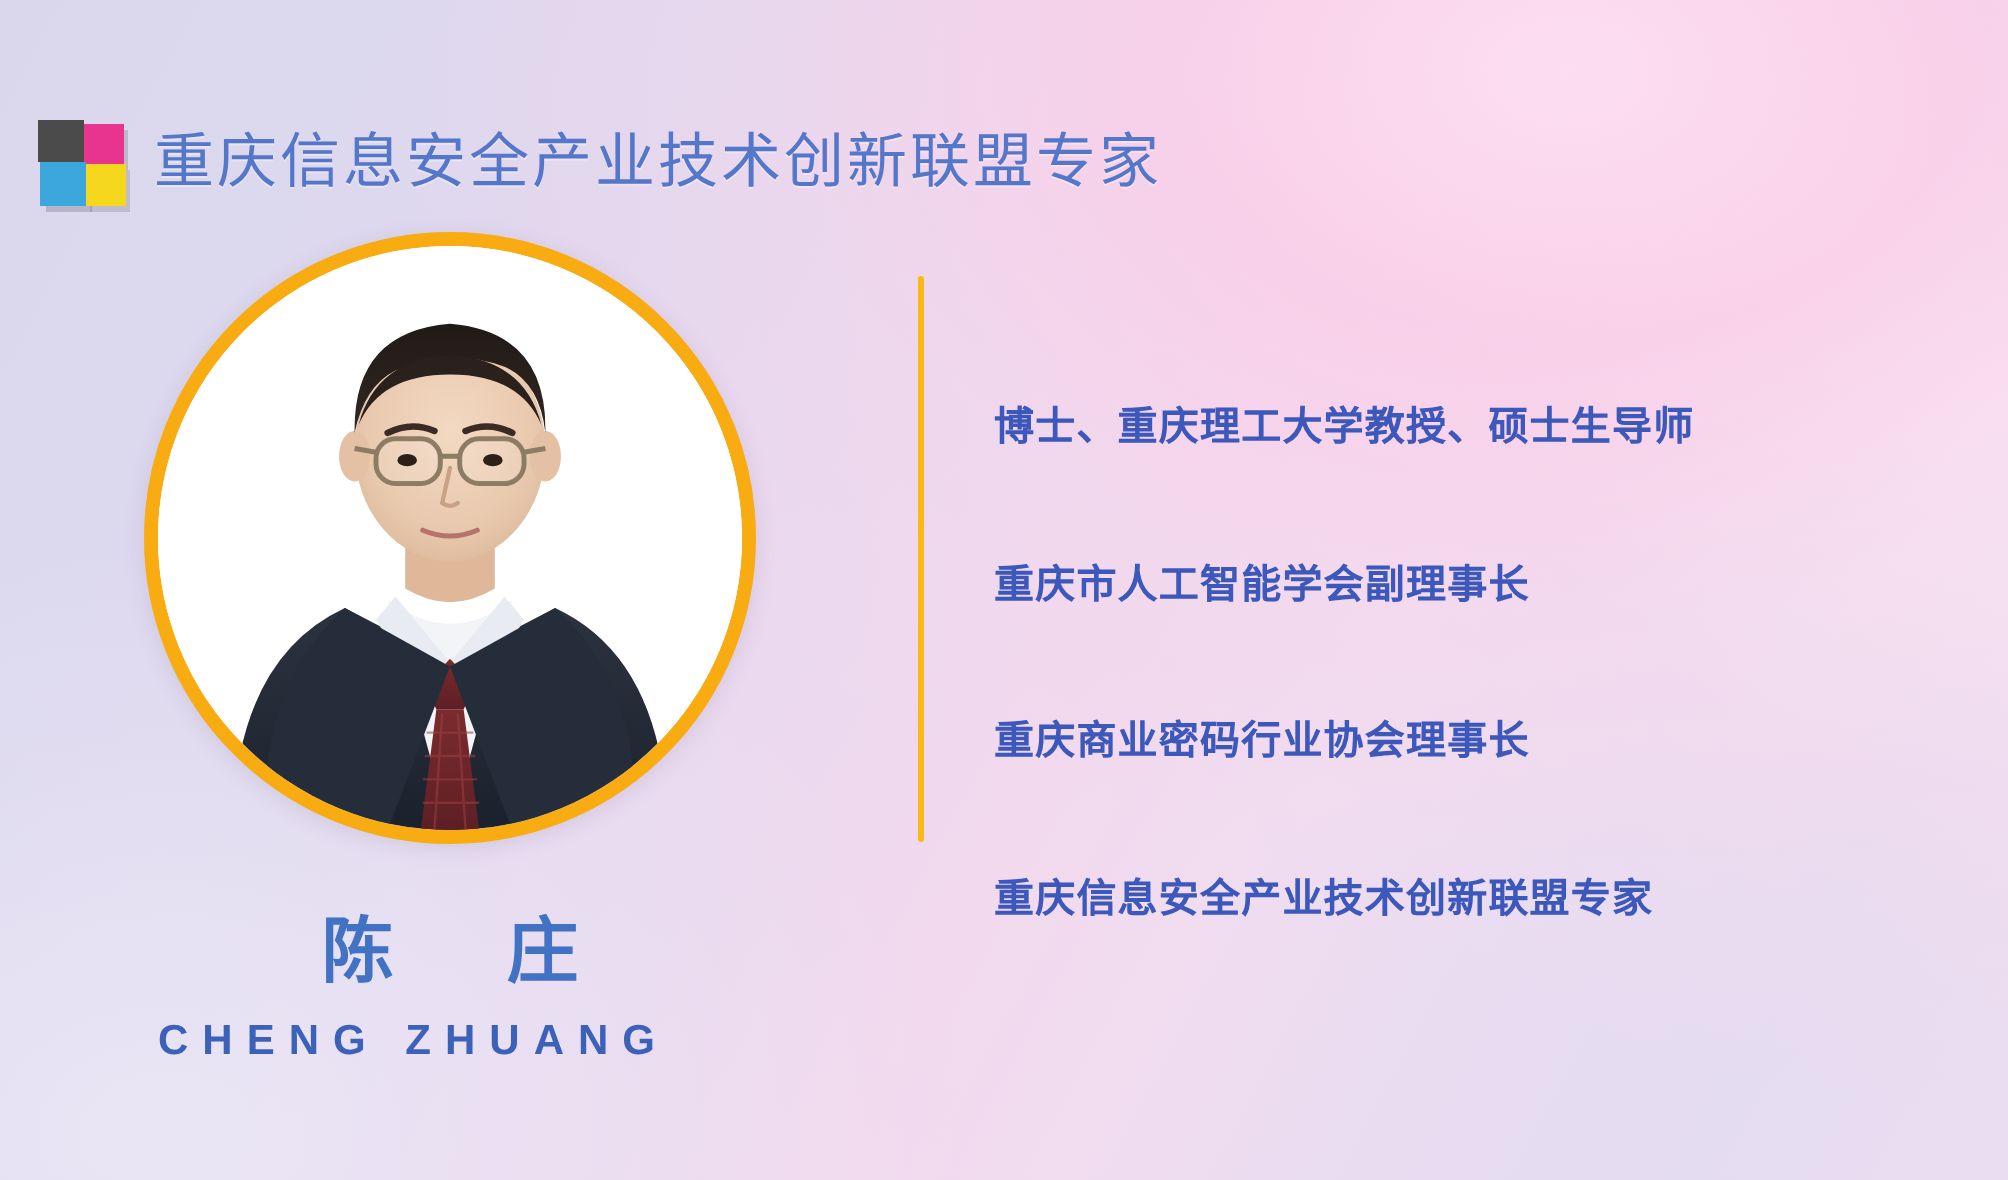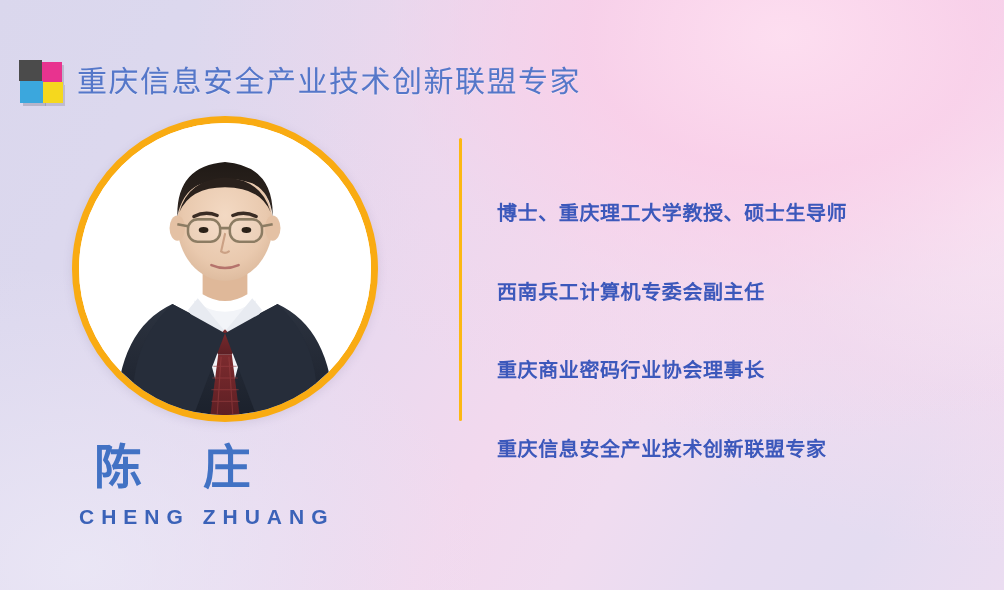--- a/index.html
+++ b/index.html
@@ -136,25 +136,25 @@
     border: 7px solid #f9ab12;
     background: #ffffff;
     overflow: hidden;
     box-shadow: 0 2px 10px rgba(120, 110, 150, 0.18);
   }
 
   
   #avatar svg { display: block; width: 100%; height: 100%; }
 
   #name-cn {
-    margin-top: 20px;
-    text-align: left;
+    margin-top: 36px;
+    text-align: center;
     width: 306px;
     font-family: "DejaVu Sans", "Liberation Sans", sans-serif;
-    font-size: 48px;
+    font-size: 36px;
     font-weight: 700;
     letter-spacing: 22px;
     text-indent: 22px;
     color: #4272c4;
     line-height: 1.05;
   }
 
   #name-py {
     margin-top: 13px;
     width: 306px;
@@ -299,18 +299,18 @@
 
     <div id="name-cn">陈 庄</div>
 
     <div id="name-py">CHENG  ZHUANG</div>
   </div>
 
   <div id="divider"></div>
 
   <div id="bio">
     <div class="bio-line">博士、重庆理工大学教授、硕士生导师</div>
-    <div class="bio-line">西南兵工计算机专委会副主任</div>
+    <div class="bio-line">重庆市人工智能学会副理事长</div>
     <div class="bio-line">重庆商业密码行业协会理事长</div>
     <div class="bio-line">重庆信息安全产业技术创新联盟专家</div>
   </div>
 
 </div>
 
 </body></html>

